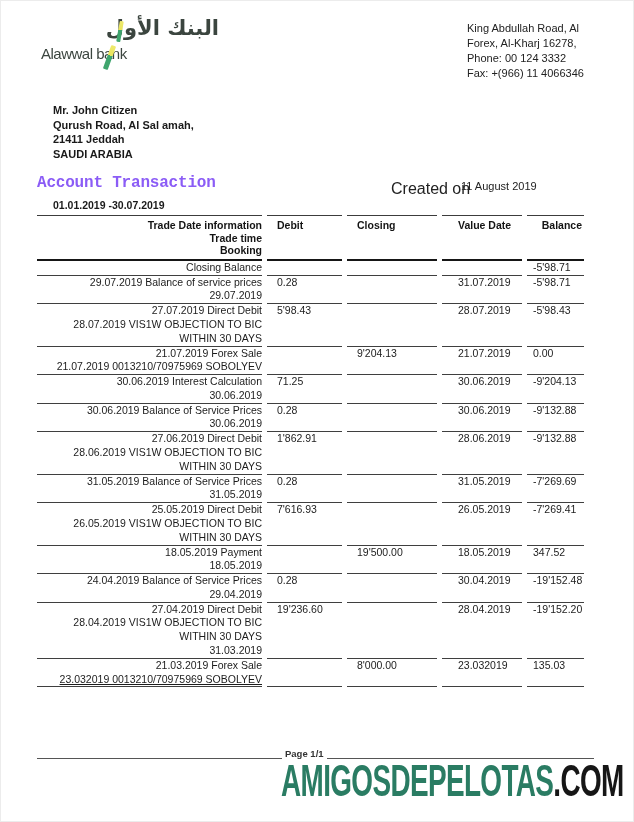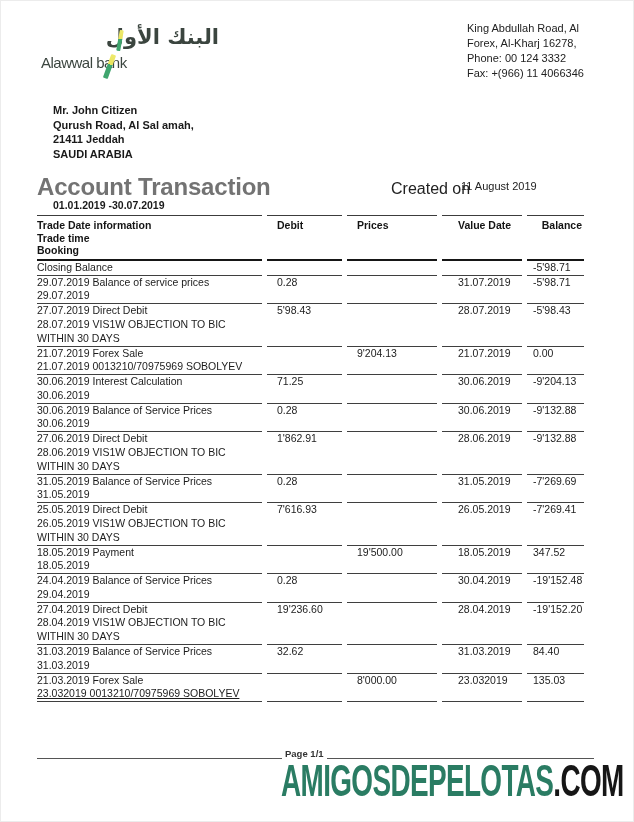--- a/index.html
+++ b/index.html
@@ -3,21 +3,21 @@
 <meta charset="utf-8">
 <style>
   * { margin:0; padding:0; box-sizing:border-box; }
   body { background:#fff; font-family:"Liberation Sans", sans-serif; }
   .page {
     position:relative; width:634px; height:822px; background:#ffffff;
     border:1px solid #ececec; overflow:hidden; color:#1d1d1d;
   }
 
   
-  .logo { position:absolute; left:40px; top:14px; width:180px;margin-top:9px; }
+  .logo { position:absolute; left:40px; top:14px; width:180px; }
   .logo-arabic {
     direction:rtl; text-align:right; padding-right:2px;
     font-size:21px; font-weight:bold; color:#3b453f; line-height:26px;
     font-family:"DejaVu Sans","Liberation Sans",sans-serif;
   }
   .logo-english {
     font-size:15px; font-weight:normal; color:#3b453f; letter-spacing:-0.5px;
     line-height:26px; font-family:"Liberation Sans",sans-serif;
   }
   .logo-accent { position:absolute; border-radius:1px;
@@ -25,29 +25,29 @@
   }
   .accent-arabic { left:77px; top:6px; width:4px; height:21px; transform:rotate(10deg); }
   .accent-english { left:66px; top:30px; width:5px; height:25px; transform:rotate(20deg); }
 
   
   .bank-address { position:absolute; left:466px; top:20px; font-size:11px; line-height:15px; color:#222; }
   .customer-address { position:absolute; left:52px; top:102px; font-size:11px; font-weight:bold; line-height:14.5px; color:#1a1a1a; }
 
   
   .title-row { position:absolute; left:36px; top:172px; width:557px; height:24px; }
-  .doc-title { font-size:24px; font-weight:700; color:#737373; letter-spacing:-0.2px; }
+  .doc-title { font-size:16px; font-weight:700; color:#8b5cf6; letter-spacing:-0.2px;font-family:Liberation Mono, monospace; }
   .created-label { position:absolute; left:354px; top:7px; font-size:16px; color:#222; }
   .created-value { position:absolute; left:424px; top:7px; font-size:11px; color:#222; }
   .period { position:absolute; left:36px; top:198px; font-size:10.5px; font-weight:600; color:#1a1a1a;padding-left:16px; }
 
   
   .stmt-table-wrap { position:absolute; left:31px; top:214px; }
   table.stmt { border-collapse:separate; border-spacing:5px 0; table-layout:fixed; }
-  .c0 { width:225px; }
+  .c0 { width:225px;text-align:right; }
   .c1 { width:75px;  padding-left:10px; }
   .c2 { width:90px;  padding-left:10px; }
   .c3 { width:80px;  padding-left:16px; }
   .c4 { width:57px;  padding-left:6px;margin-left:35px; }
   th { border-top:1px solid #3c3c3c; border-bottom:2px solid #161616;
        font-size:10.5px; font-weight:bold; text-align:left; vertical-align:top;
        line-height:12.5px; padding-top:3px; padding-bottom:2px; white-space:nowrap; color:#141414; }
   th.c4 { text-align:right; padding-right:2px; }
   td { font-size:10.5px; height:14px; line-height:13.5px; vertical-align:top;
        white-space:nowrap; color:#1c1c1c; }
@@ -100,21 +100,21 @@
   <div class="stmt-table-wrap">
     <table class="stmt">
       <thead>
         <tr>
           <th class="c0">
             <div>Trade Date  information</div>
             <div>Trade time</div>
             <div>Booking</div>
           </th>
           <th class="c1">Debit</th>
-          <th class="c2">Prices</th>
+          <th class="c2">Closing</th>
           <th class="c3">Value Date</th>
           <th class="c4">Balance</th>
         </tr>
       </thead>
       <tbody id="txn-body">
         <tr>
           <td class="c0">Closing Balance</td>
           <td class="c1"></td>
           <td class="c2"></td>
           <td class="c3"></td>
@@ -296,27 +296,20 @@
             <td class="c4"></td>
           </tr>
           <tr>
             <td class="c0">WITHIN 30 DAYS</td>
             <td class="c1"></td>
             <td class="c2"></td>
             <td class="c3"></td>
             <td class="c4"></td>
           </tr>
           <tr>
-            <td class="c0 sep-top">31.03.2019 Balance of Service Prices</td>
-            <td class="c1 sep-top">32.62</td>
-            <td class="c2 sep-top"></td>
-            <td class="c3 sep-top">31.03.2019</td>
-            <td class="c4 sep-top">84.40</td>
-          </tr>
-          <tr>
             <td class="c0">31.03.2019</td>
             <td class="c1"></td>
             <td class="c2"></td>
             <td class="c3"></td>
             <td class="c4"></td>
           </tr>
           <tr>
             <td class="c0 sep-top">21.03.2019  Forex Sale</td>
             <td class="c1 sep-top"></td>
             <td class="c2 sep-top">8'000.00</td>

